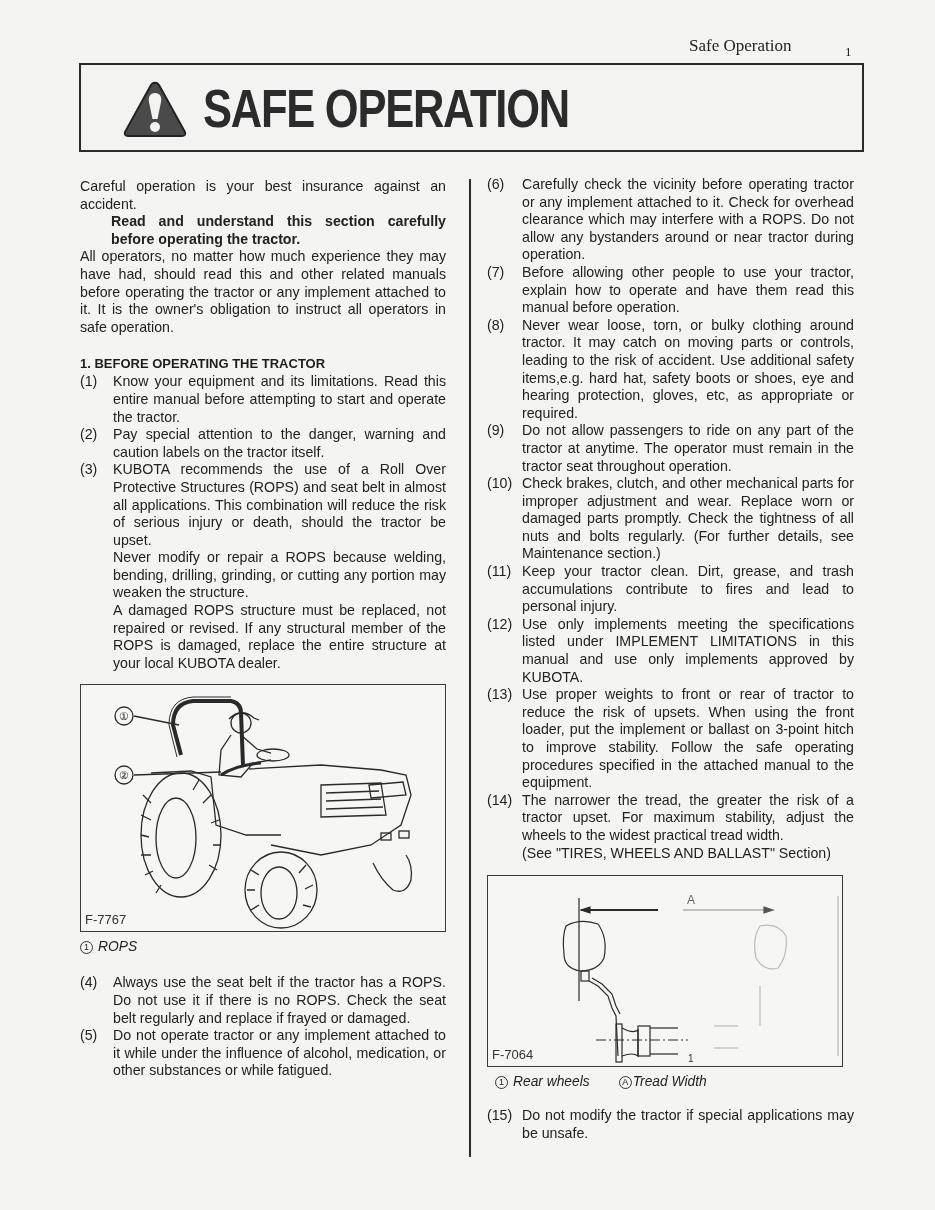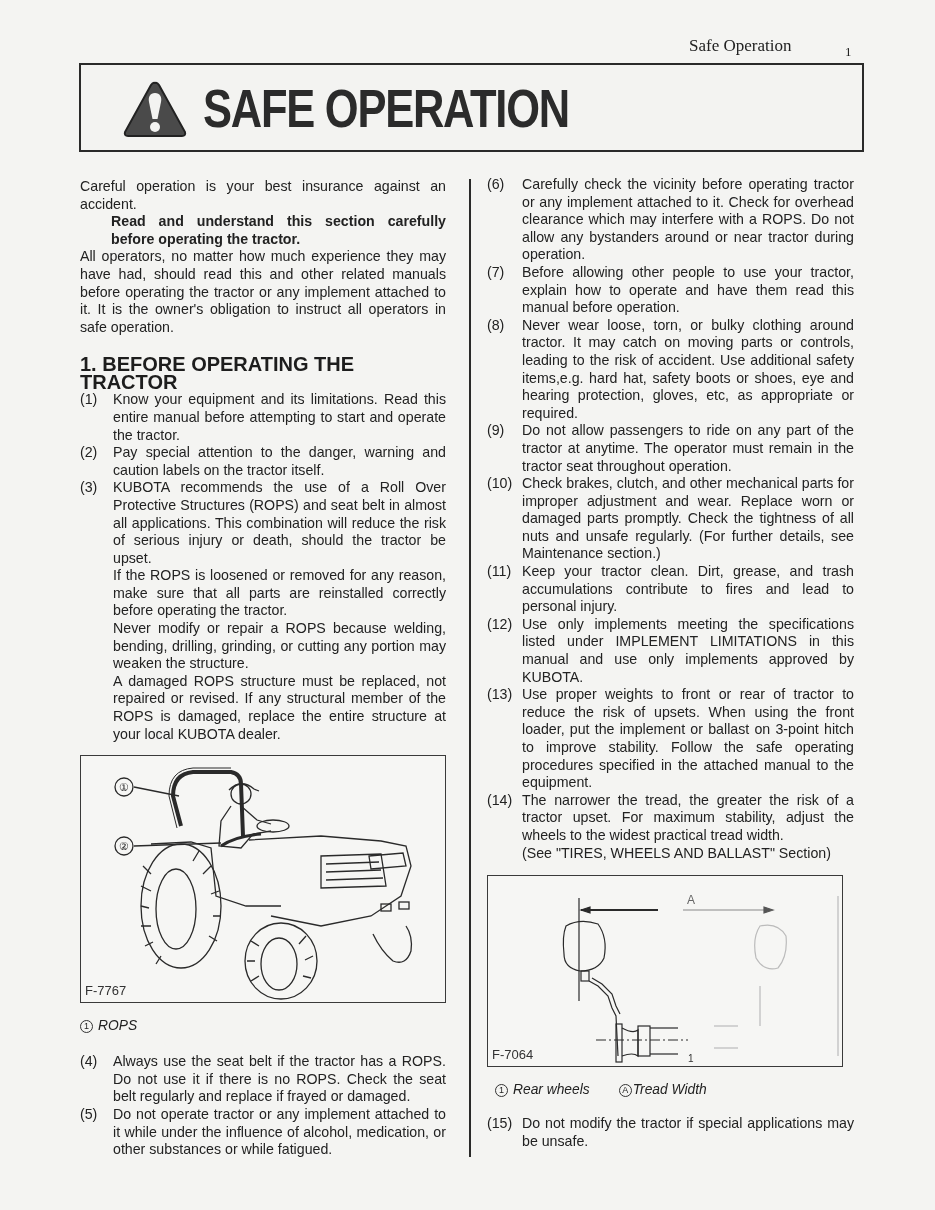--- a/index.html
+++ b/index.html
@@ -37,38 +37,38 @@
 
     .col {
       position: absolute; font-size: 14.2px; line-height: 17.6px; color: #222;
     }
     .col-left { left: 80px; top: 178px; width: 366px; }
     .col-right { left: 487px; top: 176px; width: 367px; }
 
     .para { text-align: justify; }
     .bold { font-weight: bold; margin-left: 31px; }
     .section-heading {
-      font-weight: bold; font-size: 20px; margin-top: 19px; line-height: 18px; color: #1d1d1d;
+      font-weight: bold; font-size: 13px; margin-top: 19px; line-height: 18px; color: #1d1d1d;
     }
     .item { display: flex; text-align: justify; }
     .item-num { flex: 0 0 33px; }
     .item-num.wide { flex: 0 0 35px; }
     .item-text { flex: 1; }
     .subpara { margin-left: 33px; text-align: justify; }
 
     .figure {
       position: relative; border: 1.5px solid #3a3a3a; background: #f6f6f4;
     }
     .fig-left { width: 366px; height: 248px; margin-top: 12px; }
     .fig-right { width: 356px; height: 192px; margin-top: 13px; }
     .fig-code {
       position: absolute; left: 4px; bottom: 3px; font-size: 13px; color: #333;
     }
     .caption {
-      font-style: italic; font-size: 13.8px; line-height: 22px; margin-top: 12px;
+      font-style: italic; font-size: 13.8px; line-height: 22px; margin-top: 4px;
     }
     .caption-row { display: flex; gap: 6px; align-items: center; }
     .circ {
       display: inline-block; width: 13px; height: 13px; border: 1px solid #333; border-radius: 50%;
       font-size: 9px; line-height: 11px; text-align: center; font-style: normal; margin-right: 5px;
       vertical-align: 1px;
     }
     svg { display: block; }
     .spacer-after-fig { height: 16px; }
   </style>
@@ -103,21 +103,20 @@
     <span class="item-text">Know your equipment and its limitations. Read this entire manual before attempting to start and operate the tractor.</span>
   </div>
   <div class="item">
     <span class="item-num">(2)</span>
     <span class="item-text">Pay special attention to the danger, warning and caution labels on the tractor itself.</span>
   </div>
   <div class="item">
     <span class="item-num">(3)</span>
     <span class="item-text">KUBOTA recommends the use of a Roll Over Protective Structures (ROPS) and seat belt in almost all applications. This combination will reduce the risk of serious injury or death, should the tractor be upset.</span>
   </div>
-  <p class="subpara">If the ROPS is loosened or removed for any reason, make sure that all parts are reinstalled correctly before operating the tractor.</p>
   <p class="subpara">Never modify or repair a ROPS because welding, bending, drilling, grinding, or cutting any portion may weaken the structure.</p>
   <p class="subpara">A damaged ROPS structure must be replaced, not repaired or revised. If any structural member of the ROPS is damaged, replace the entire structure at your local KUBOTA dealer.</p>
 
   <div class="figure fig-left">
     <svg width="363" height="245" viewBox="0 0 363 245">
       <g fill="none" stroke="#2a2a2a" stroke-width="1.3">
 
         <path d="M100 70 L92 40 Q92 18 112 16 L150 16 Q160 18 160 28 L162 80" stroke-width="4"></path>
         <path d="M96 72 L88 40 Q88 14 112 12 L150 12" stroke-width="1"></path>
 
@@ -192,21 +191,21 @@
   <div class="item">
     <span class="item-num wide">(8)</span>
     <span class="item-text">Never wear loose, torn, or bulky clothing around tractor. It may catch on moving parts or controls, leading to the risk of accident. Use additional safety items,e.g. hard hat, safety boots or shoes, eye and hearing protection, gloves, etc, as appropriate or required.</span>
   </div>
   <div class="item">
     <span class="item-num wide">(9)</span>
     <span class="item-text">Do not allow passengers to ride on any part of the tractor at anytime. The operator must remain in the tractor seat throughout operation.</span>
   </div>
   <div class="item">
     <span class="item-num wide">(10)</span>
-    <span class="item-text">Check brakes, clutch, and other mechanical parts for improper adjustment and wear. Replace worn or damaged parts promptly. Check the tightness of all nuts and unsafe regularly. (For further details, see Maintenance section.)</span>
+    <span class="item-text">Check brakes, clutch, and other mechanical parts for improper adjustment and wear. Replace worn or damaged parts promptly. Check the tightness of all nuts and bolts regularly. (For further details, see Maintenance section.)</span>
   </div>
   <div class="item">
     <span class="item-num wide">(11)</span>
     <span class="item-text">Keep your tractor clean. Dirt, grease, and trash accumulations contribute to fires and lead to personal injury.</span>
   </div>
   <div class="item">
     <span class="item-num wide">(12)</span>
     <span class="item-text">Use only implements meeting the specifications listed under IMPLEMENT LIMITATIONS in this manual and use only implements approved by KUBOTA.</span>
   </div>
   <div class="item">

